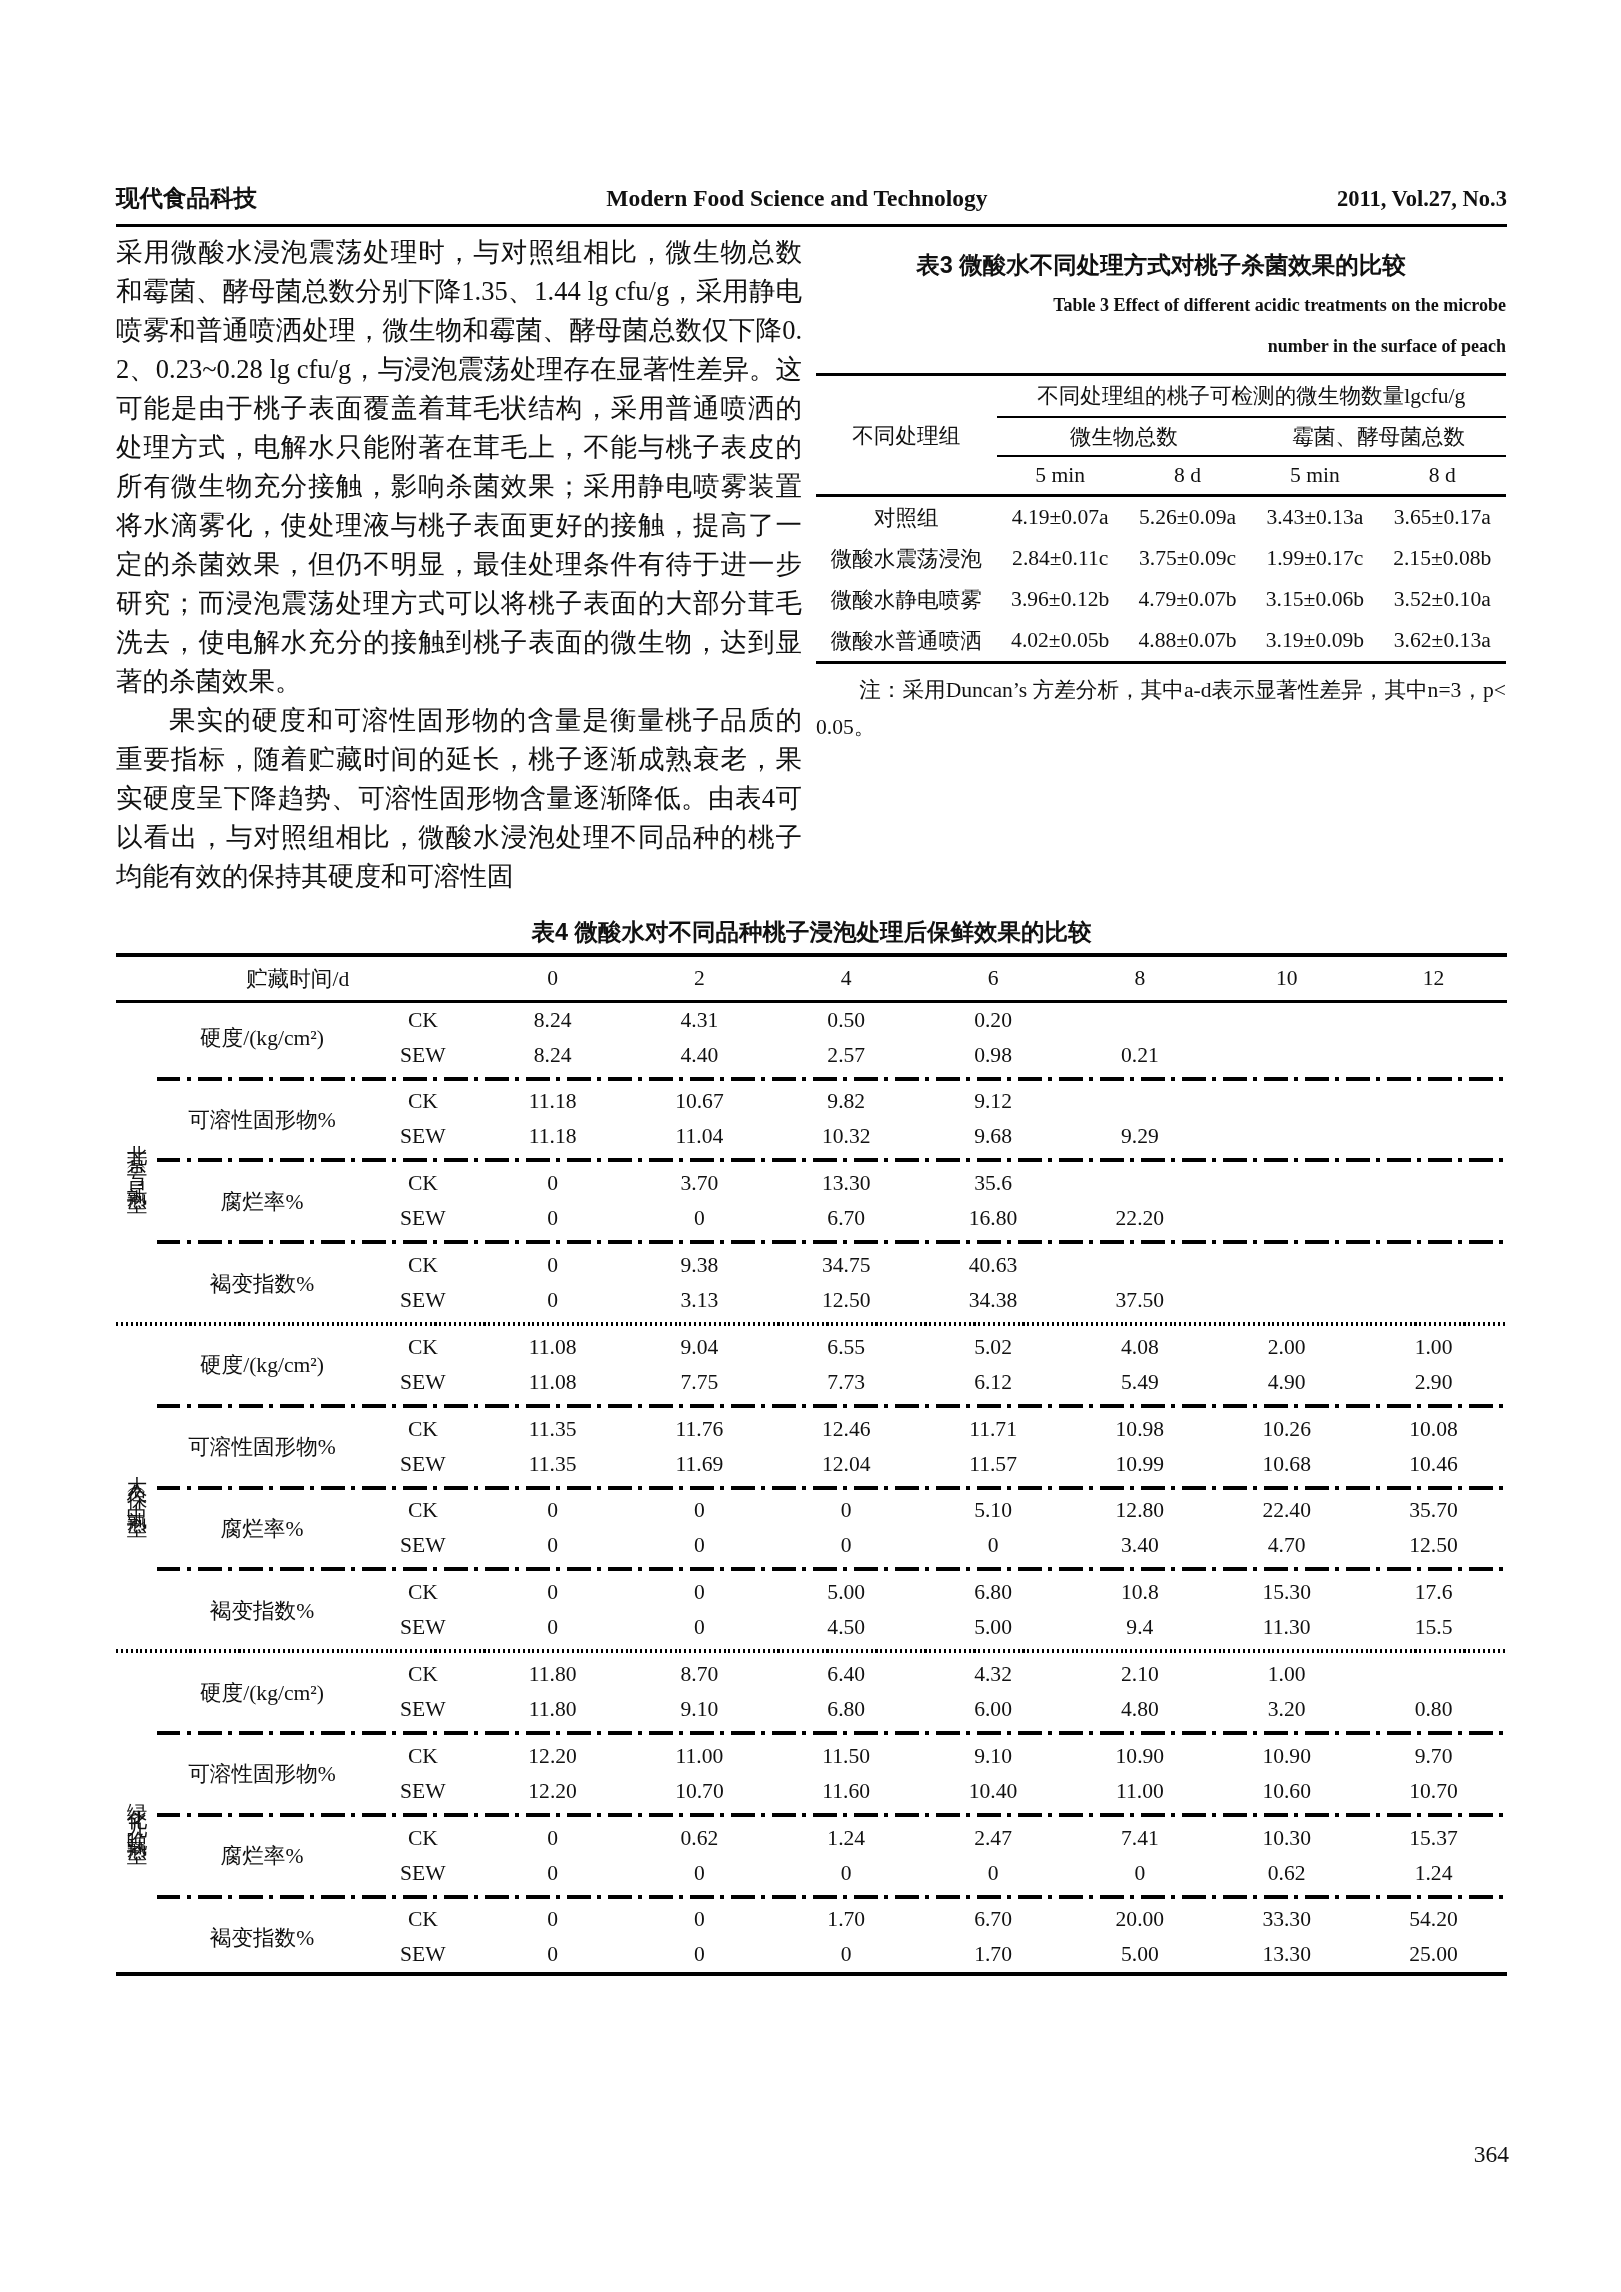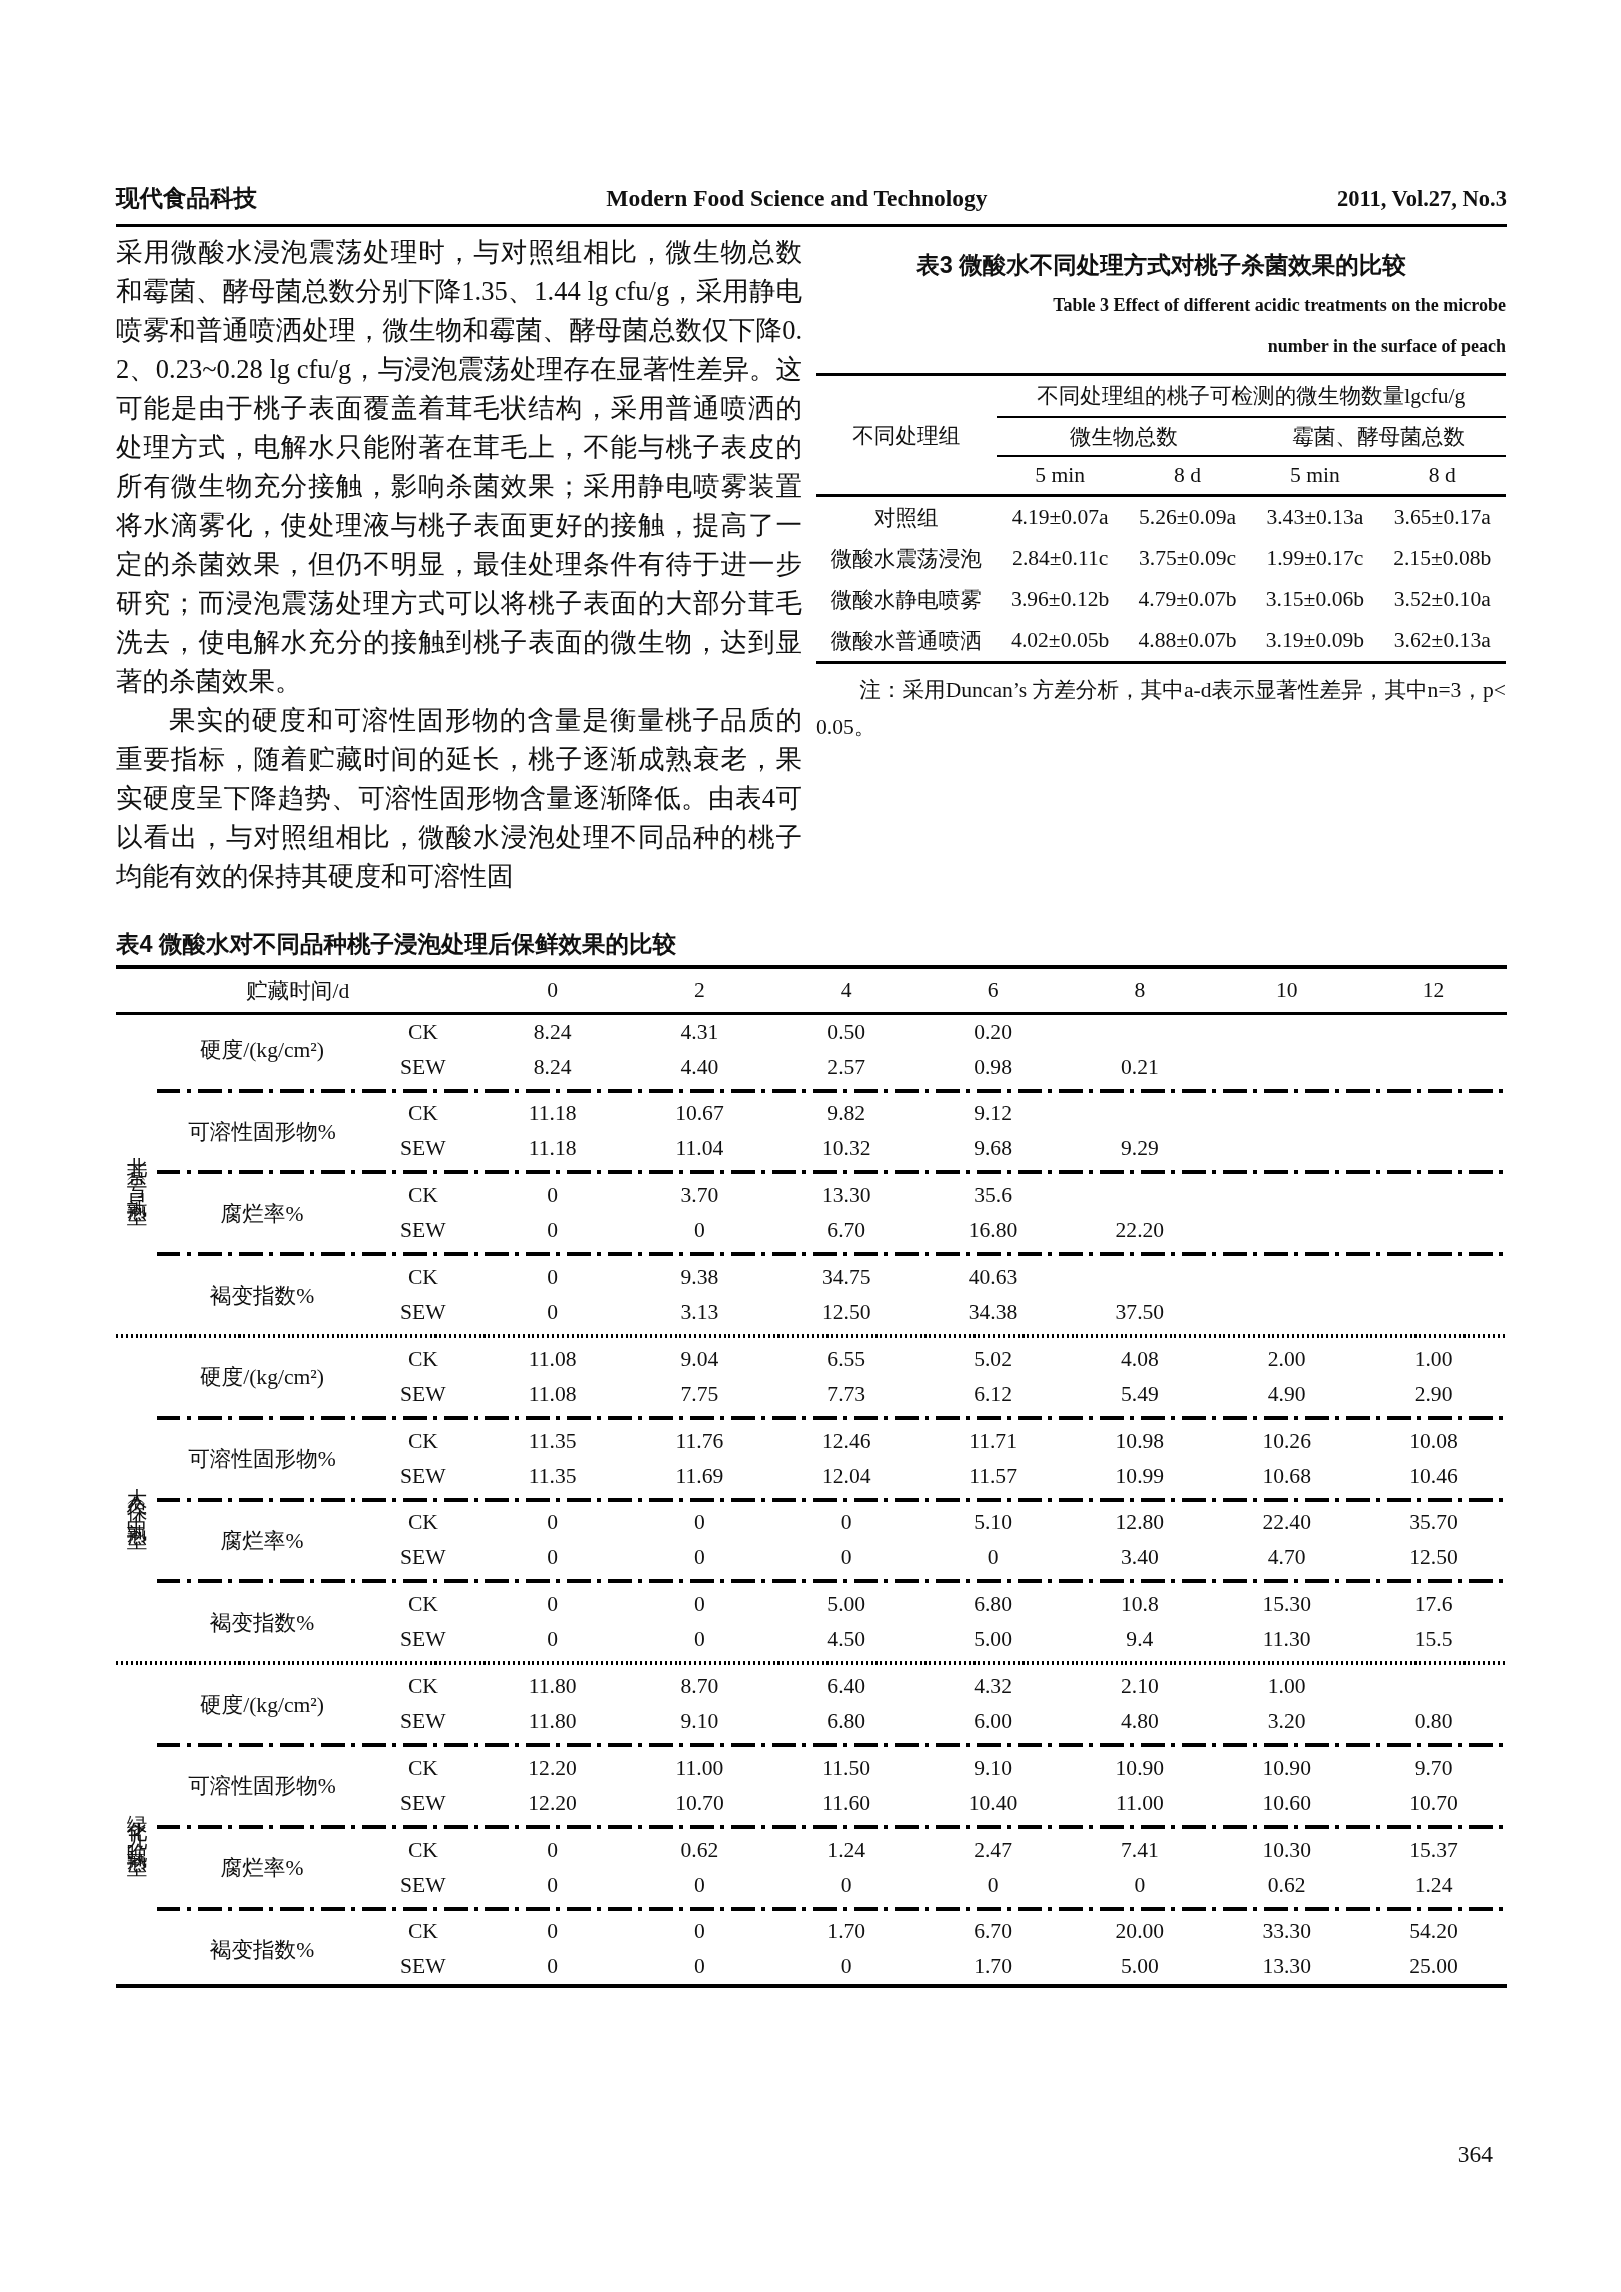--- a/index.html
+++ b/index.html
@@ -27,36 +27,36 @@
            font-size:21.6px;margin-top:5.9px;}
   .t3 td{text-align:center;padding:0;}
   .t3-rowhead{height:118px;border-bottom:3.9px solid #000;}
   .t3-grouphead{height:39px;border-bottom:2px solid #000;}
   .t3-sub{height:37px;border-bottom:2.9px solid #000;}
   .t3-time{height:37px;border-bottom:3.9px solid #000;}
   .t3 tbody td{height:41px;}
   .t3-note{font-size:21.6px;line-height:37px;text-align:justify;margin-top:7.8px;text-indent:2em;word-break:break-all;}
   
   .t4-title-cn{font-family:"Liberation Sans","DejaVu Sans",sans-serif;font-weight:bold;
-               font-size:23.5px;text-align:left;margin-top:28px;line-height:41px;}
+               font-size:23.5px;text-align:center;margin-top:16px;line-height:41px;}
   .t4-title-en{font-weight:bold;font-size:22.5px;text-align:center;line-height:43px;margin-bottom:7.8px;}
   table.t4{width:100%;border-collapse:collapse;border-top:4.9px solid #000;border-bottom:4.9px solid #000;
            font-size:21.6px;}
   .t4 td{text-align:center;padding:0;}
   .t4 thead td{height:43px;border-bottom:3.9px solid #000;}
   .t4 tbody td{height:35px;}
   .t4-group{writing-mode:vertical-rl;text-orientation:upright;vertical-align:middle;
             font-size:20.6px;letter-spacing:6.9px;line-height:1;}
   .t4-metric{font-size:21.6px;}
   .t4-type,.t4-val{font-size:21.6px;}
   .sep-row td{height:7.8px !important;padding:2px 0;line-height:0;}
   .dashdot{height:3.9px;background:repeating-linear-gradient(to right,#000 0 23.5px,transparent 23.5px 30px,#000 30px 34px,transparent 34px 41px);}
   .dotline{height:3.9px;background:repeating-linear-gradient(to right,#000 0 2px,transparent 2px 4.9px);}
   .t4-note{font-size:21.6px;line-height:35px;margin-top:9.8px;text-indent:1em;}
-  .page-number{position:absolute;right:128px;bottom:125px;font-size:23.5px;text-align:right;}
+  .page-number{position:absolute;right:112px;bottom:125px;font-size:23.5px;text-align:right;}
 </style>
 </head>
 <body>
 
 <div class="page">
 
   <div class="runhead">
     <span class="cn">现代食品科技</span>
     <span class="en">Modern Food Science and Technology</span>
     <span class="vol">2011, Vol.27, No.3</span>

